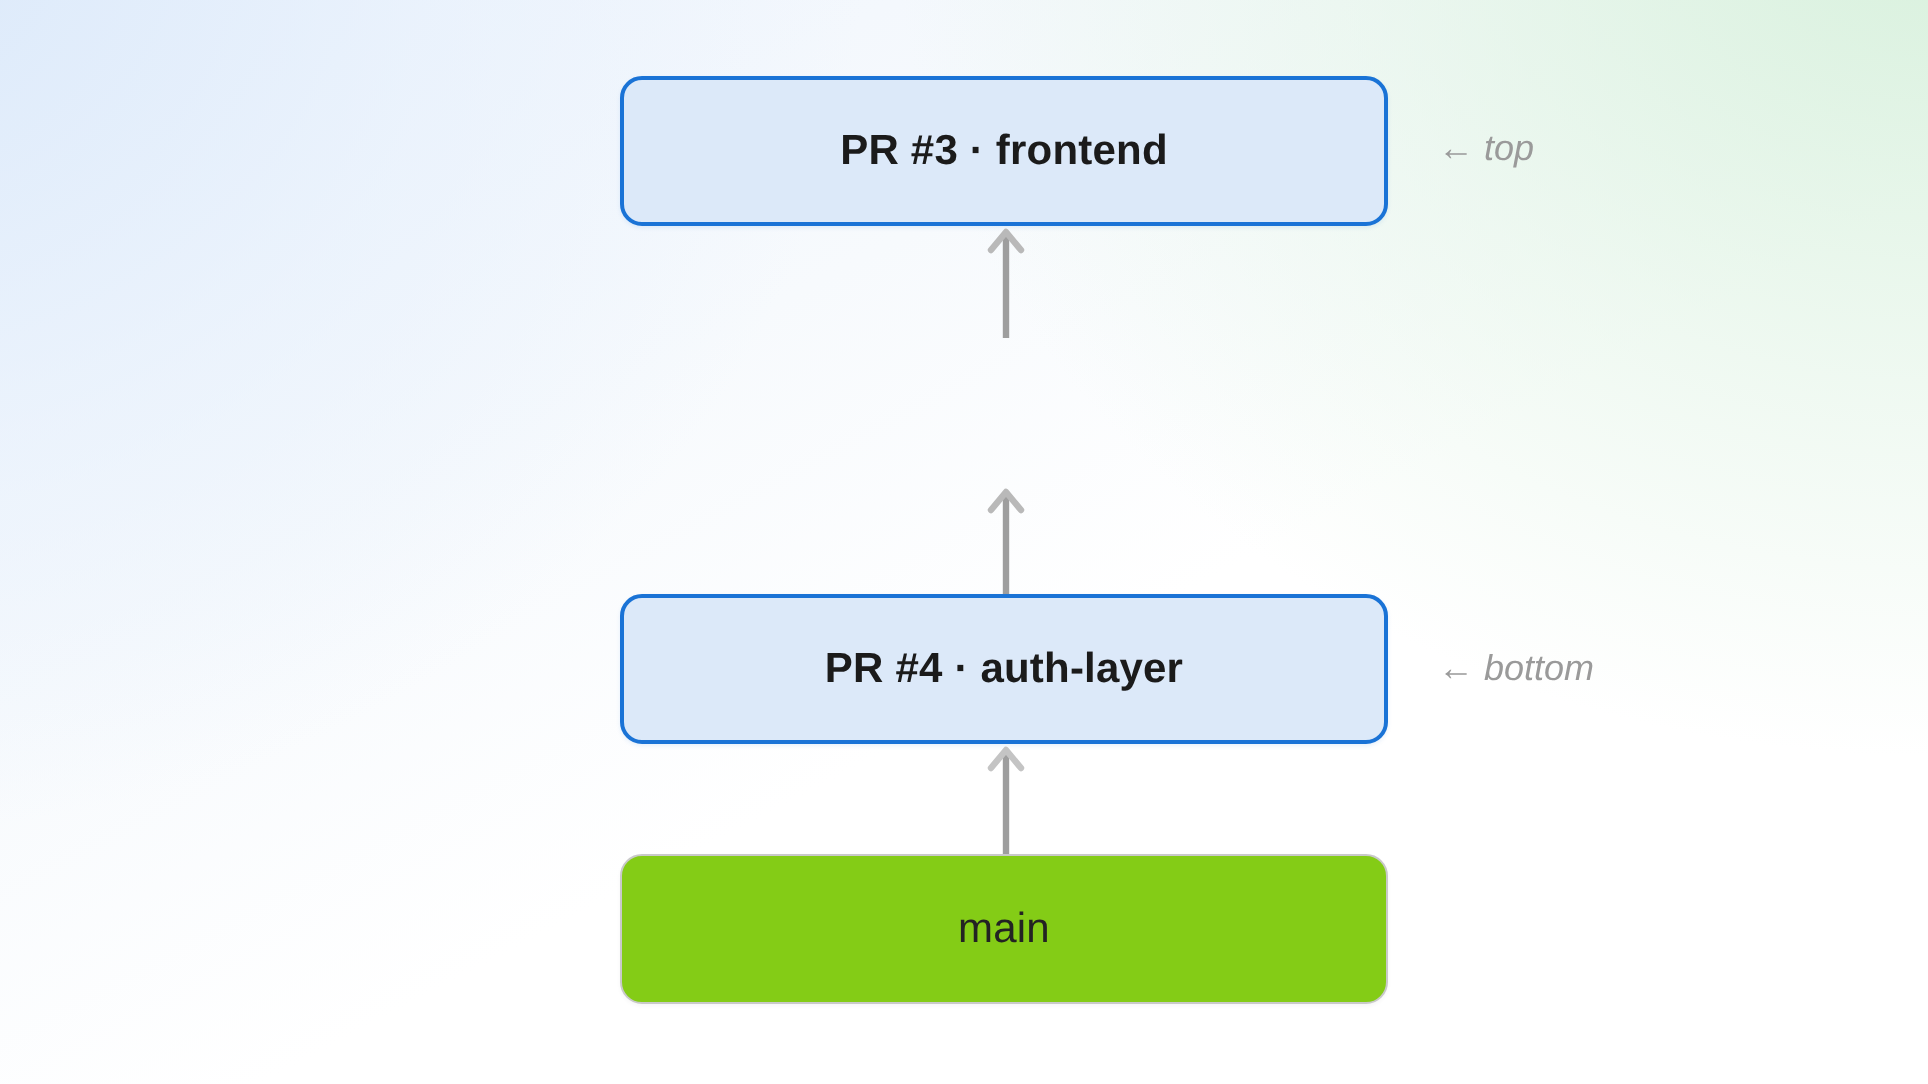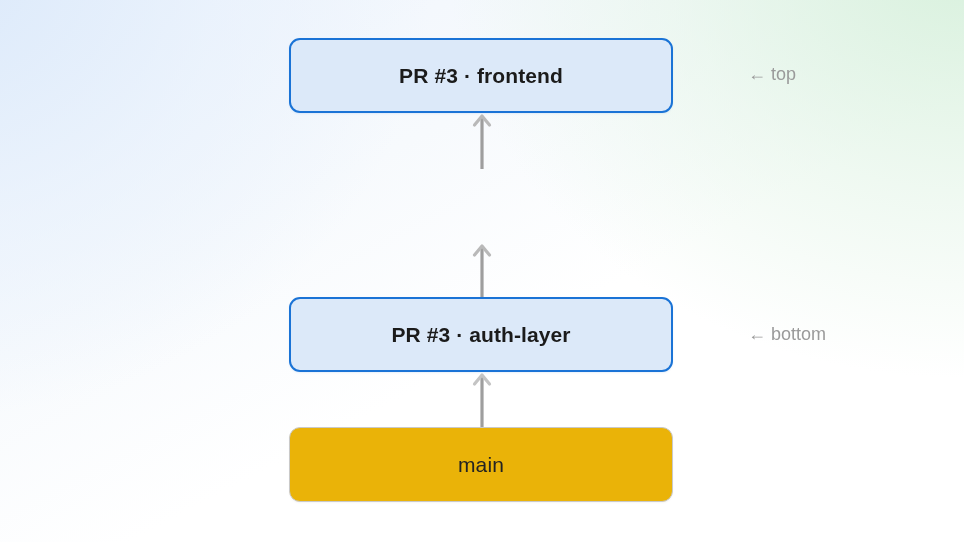--- a/index.html
+++ b/index.html
@@ -22,20 +22,21 @@
     inset: 0;
     background:
       radial-gradient(ellipse 760px 620px at 100% -8%,  rgba(214,240,219,0.95) 0%, rgba(226,244,230,0.55) 38%, rgba(255,255,255,0) 68%),
       radial-gradient(ellipse 700px 640px at -6% -6%,   rgba(219,233,250,0.98) 0%, rgba(230,240,252,0.60) 40%, rgba(255,255,255,0) 70%),
       linear-gradient(152deg, #eef4fd 0%, #f7fafd 34%, #ffffff 58%, #ffffff 100%);
   }
 
   #canvas {
     position: absolute;
     inset: 0;
+    margin-left: 21px;
   }
 
   
   .node {
     position: absolute;
     left: 289px;
     width: 384px;
     height: 75px;
     border-radius: 11px;
     display: flex;
@@ -44,21 +45,21 @@
     text-align: center;
   }
 
   .node.pr {
     background-color: #dce9f9;
     border: 2px solid #1a73d6;
     box-shadow: 0 1px 2px rgba(26,115,214,0.10);
   }
 
   .node.base {
-    background-color: #eab308;
+    background-color: #84cc16;
     border: 1.6px solid #c9c9c9;
     box-shadow: 0 1px 2px rgba(0,0,0,0.04);
   }
 
   .node-label {
     font-size: 21px;
     letter-spacing: 0.1px;
     color: #1b1b1b;
   }
 
@@ -80,22 +81,23 @@
   }
   #conn-1 { top: 112px; height: 57px; }
   #conn-2 { top: 242px; height: 57px; }
   #conn-3 { top: 371px; height: 57px; }
 
   .connector svg { display: block; width: 26px; height: 100%; }
 
   
   .side-note {
     position: absolute;
-    left: 748px;
+    left: 698px;
     font-size: 18px;
+    font-style: italic;
     color: #9a9a9a;
     white-space: nowrap;
   }
   #note-top    { top: 64px; }
   #note-bottom { top: 324px; text-align: center; }
 </style>
 </head>
 <body>
 
 <div id="bg-wash"></div>
@@ -115,21 +117,21 @@
 
 
   <div class="connector" id="conn-2">
     <svg viewBox="0 0 26 57" preserveAspectRatio="none" aria-hidden="true">
       <line x1="13" y1="57" x2="13" y2="5" stroke="#9e9e9e" stroke-width="3.2"></line>
       <polyline points="5.5,13 13,4 20.5,13" fill="none" stroke="#b9b9b9" stroke-width="3.2" stroke-linecap="round" stroke-linejoin="round"></polyline>
     </svg>
   </div>
 
   <div class="node pr" id="node-pr1">
-    <span class="node-label">PR #3 · auth-layer</span>
+    <span class="node-label">PR #4 · auth-layer</span>
   </div>
 
   <div class="connector" id="conn-3">
     <svg viewBox="0 0 26 57" preserveAspectRatio="none" aria-hidden="true">
       <line x1="13" y1="57" x2="13" y2="5" stroke="#9e9e9e" stroke-width="3.2"></line>
       <polyline points="5.5,13 13,4 20.5,13" fill="none" stroke="#c4c4c4" stroke-width="3.2" stroke-linecap="round" stroke-linejoin="round"></polyline>
     </svg>
   </div>
 
   <div class="node base" id="node-main">

